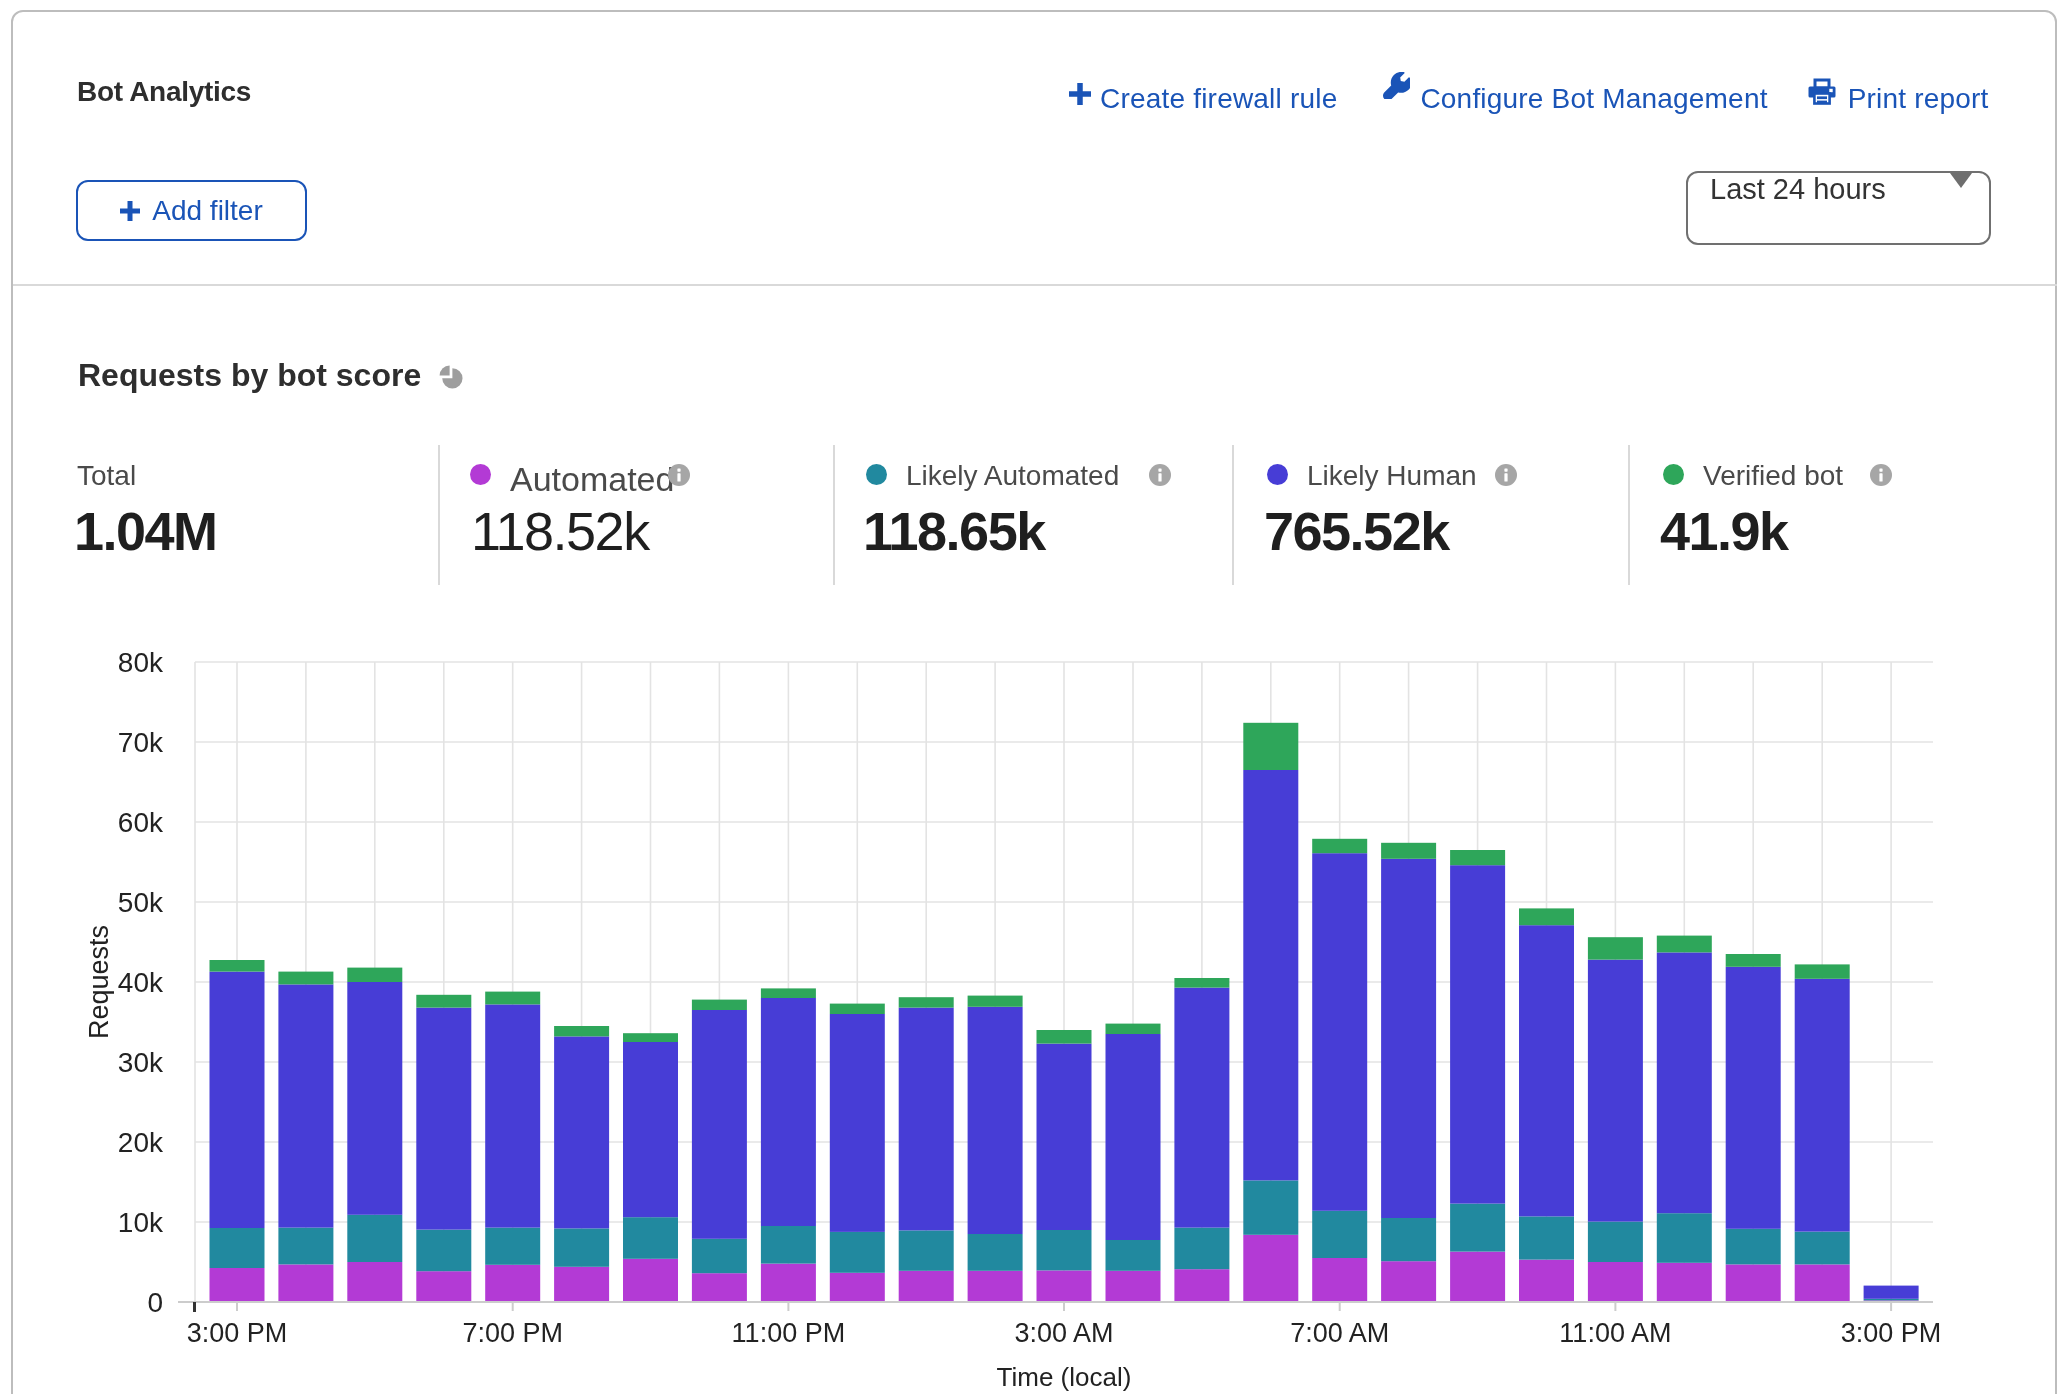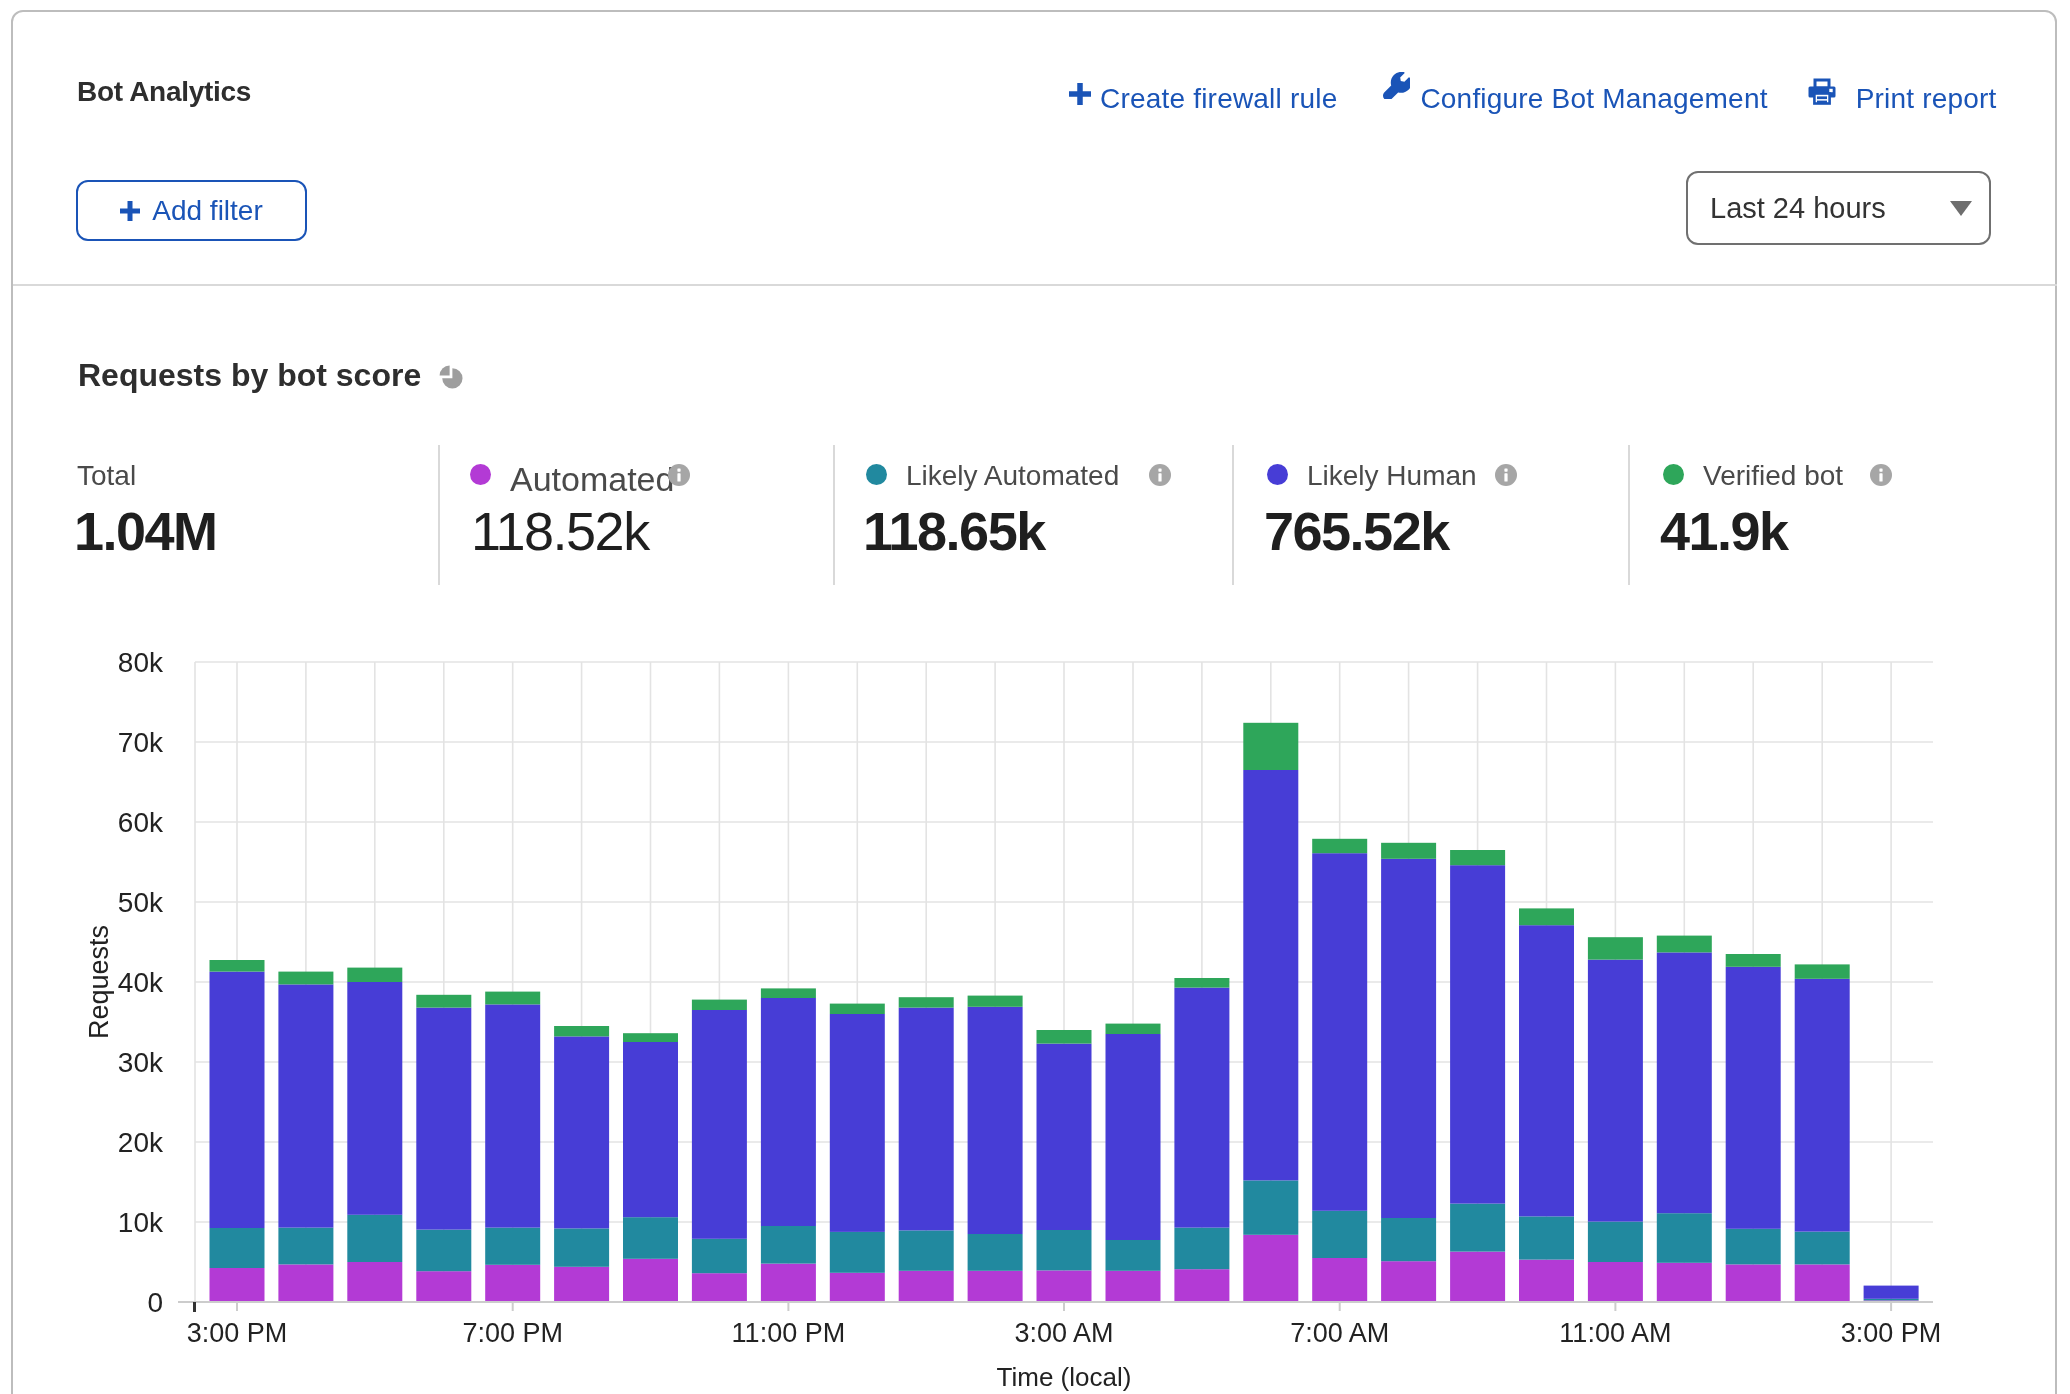--- a/index.html
+++ b/index.html
@@ -22,30 +22,30 @@
   <span style="margin-left:10px">Configure Bot Management</span>
   <span style="width:40px"></span>
   <svg width="28" height="27" viewBox="0 0 28 27" style="flex:none;transform:translateY(-5px)">
       <rect x="7" y="2" width="14" height="8" fill="none" stroke="#1a54b7" stroke-width="3"></rect>
       <rect x="0.5" y="8.5" width="27" height="11" rx="1.5" fill="#1a54b7"></rect>
       <rect x="21.3" y="10.8" width="3.4" height="3.4" fill="#fff"></rect>
       <rect x="6.4" y="15.5" width="15.2" height="10" fill="#fff" stroke="#1a54b7" stroke-width="2.6"></rect>
       <rect x="9" y="18.4" width="10" height="2.7" fill="#1a54b7"></rect>
       <rect x="9" y="22.6" width="10" height="2.7" fill="#1a54b7"></rect>
     </svg>
-  <span style="margin-left:20px">Print report</span>
+  <span style="margin-left:12px">Print report</span>
 </div>
 
 <div class="abs" style="left:76px;top:180px;width:231px;height:61px;border:2.5px solid #1a54b7;border-radius:12px;display:flex;align-items:center;justify-content:center;color:#1a54b7;font-size:28px">
   <svg width="20" height="20" viewBox="0 0 22 22" style="margin-right:12px">
       <path d="M8.25 0h5.5v8.25H22v5.5h-8.25V22h-5.5v-8.25H0v-5.5h8.25z" fill="#1a54b7"></path>
     </svg>Add filter
 </div>
 
-<div class="abs" style="left:1686px;top:171px;width:305px;height:74px;border:2px solid #707070;border-radius:12px;display:flex;align-items:center;color:#333;font-size:29px">
+<div class="abs" style="left:1686px;top:171px;width:305px;height:74px;border:2px solid #707070;border-radius:12px;display:flex;align-items:flex-start;color:#333;font-size:29px">
   <span style="margin-left:22px">Last 24 hours</span>
   <svg width="22" height="15" viewBox="0 0 22 15" style="position:absolute;right:17px">
       <path d="M0 0 H22 L11 15 Z" fill="#6e6e6e"></path>
     </svg>
 </div>
 
 <div class="abs" style="left:13px;top:284px;width:2044px;height:2px;background:#d9d9d9"></div>
 
 <div class="abs" style="left:78px;top:357px;font-size:32px;font-weight:700;color:#2e2e2e">Requests by bot score</div>
 <svg style="position:absolute;left:439px;top:363px" width="24" height="26" viewBox="0 0 26 28">

